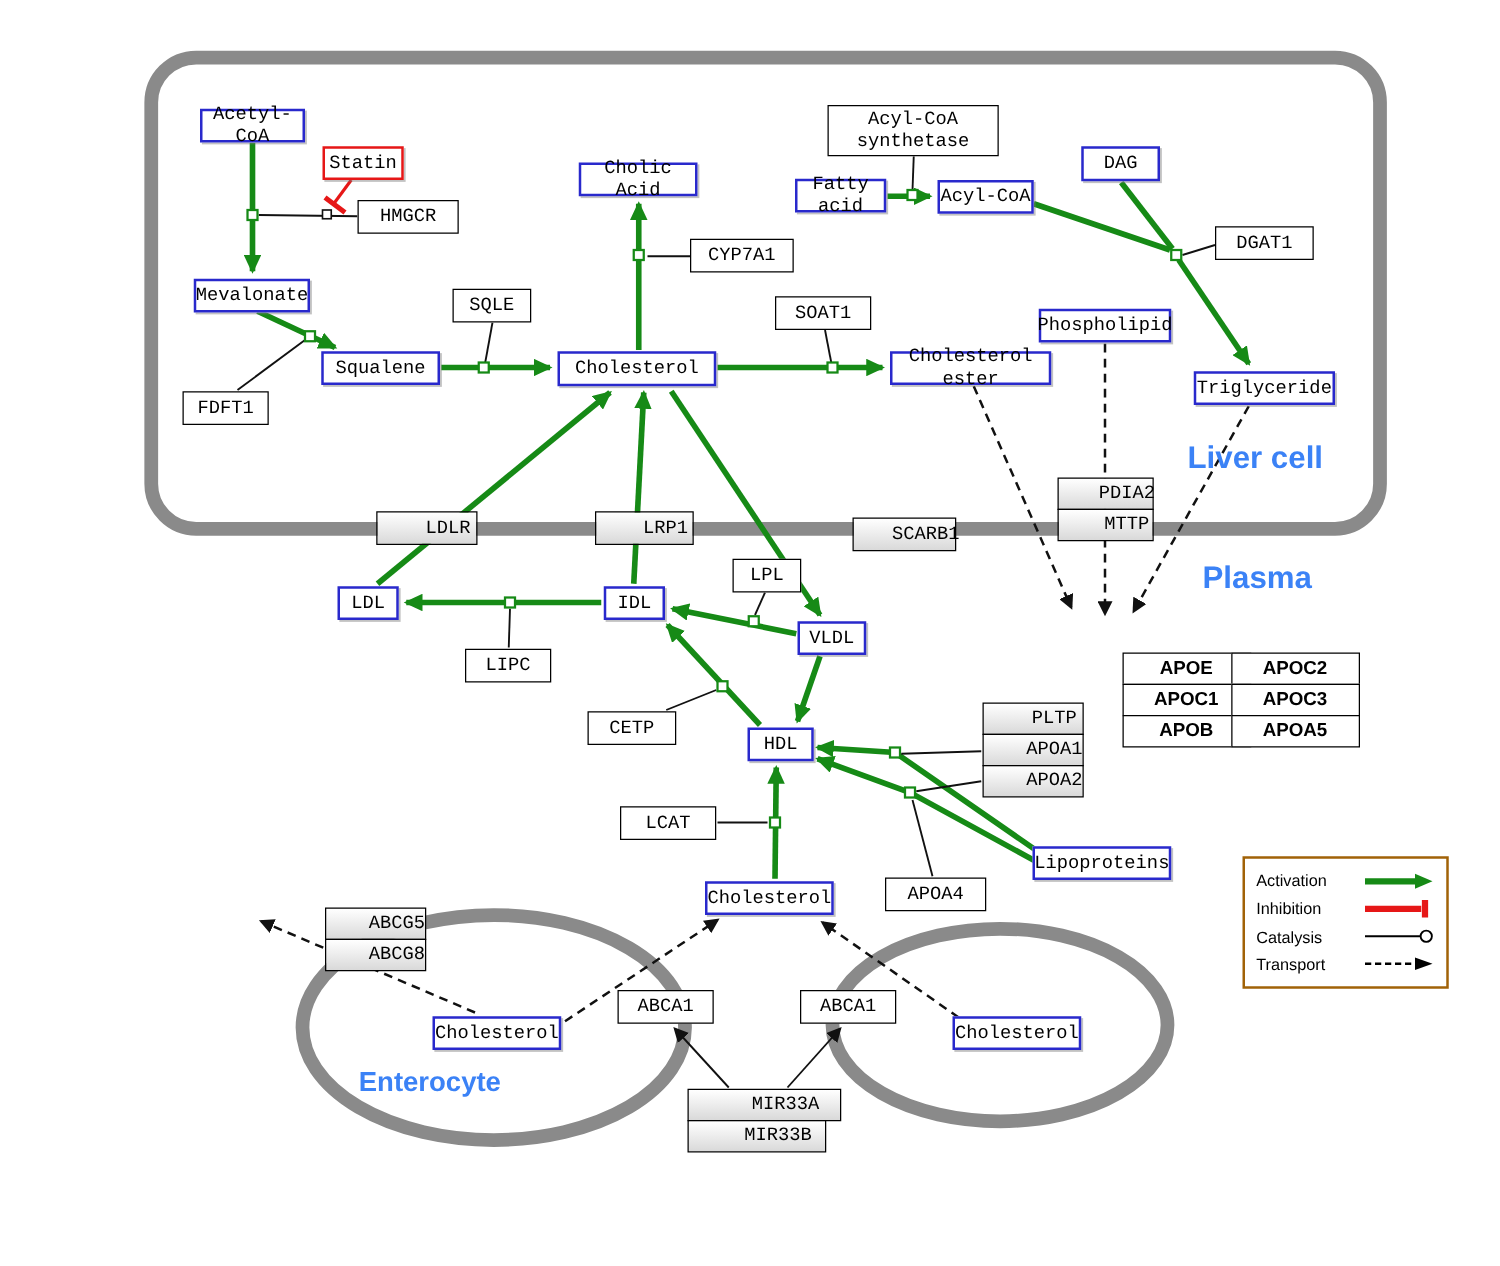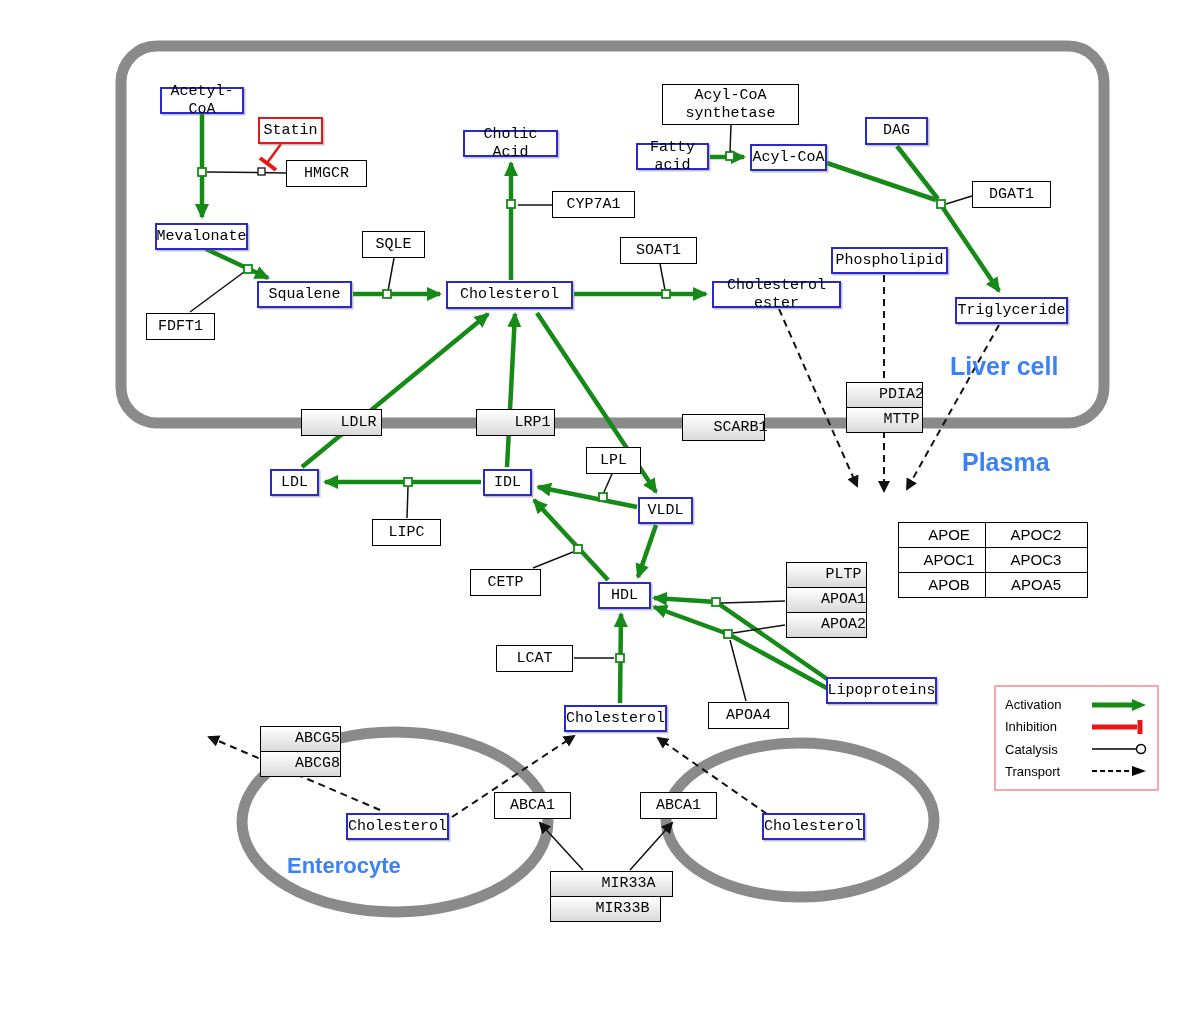--- a/index.html
+++ b/index.html
@@ -8,22 +8,22 @@
   #edges { position:absolute; left:0; top:0; z-index:1; }
   .node { position:absolute; display:flex; align-items:center; justify-content:center;
           text-align:center; font-size:15px; color:#000; background:#fff; z-index:2; line-height:1.15;font-family:Liberation Mono, monospace; }
   .met { border:2px solid #2929cc; box-shadow:1.5px 1.5px 0 rgba(120,120,120,0.45); }
   .enz { border:1px solid #000; }
   .shaded { background:linear-gradient(180deg,#ffffff 0%,#d9d9d9 100%);padding-left:34px; }
   .inh { border:2px solid #e61717; box-shadow:1.5px 1.5px 0 rgba(120,120,120,0.45); }
   .region-label { position:absolute; font-weight:bold; color:#3b82f6; z-index:3; white-space:nowrap; }
   .apo-table { position:absolute; left:898px; top:522px; display:grid; grid-template-columns:87px 87px; z-index:2; }
   .apo-cell { width:103px; height:26px; border:1px solid #000; margin:-0.5px; display:flex;
-              align-items:center; justify-content:center; font-size:15px; background:#fff; }
-  #legend { position:absolute; left:994px; top:685px; width:165px; height:106px; border:2px solid #fca5a5;
+              align-items:center; justify-content:center; font-size:15px; background:#fff;font-weight:bold; }
+  #legend { position:absolute; left:994px; top:685px; width:165px; height:106px; border:2px solid #a16207;
             background:#fff; z-index:2; padding:7px 9px; display:flex; flex-direction:column; justify-content:space-between; }
   .legend-row { display:flex; align-items:center; justify-content:space-between; height:21px; }
   .legend-label { font-size:13px; color:#000; }
 </style>
 </head>
 <body>
 
 <div id="canvas">
 
   <svg id="edges" width="1200" height="1013">
@@ -116,21 +116,21 @@
   </svg>
 
   <div class="node met" style="left:160px;top:87px;width:84px;height:27px">Acetyl-CoA</div>
   <div class="node met" style="left:155px;top:223px;width:93px;height:27px">Mevalonate</div>
   <div class="node met" style="left:257px;top:281px;width:95px;height:27px">Squalene</div>
   <div class="node met" style="left:463px;top:130px;width:95px;height:27px">Cholic Acid</div>
   <div class="node met" style="left:446px;top:281px;width:127px;height:28px">Cholesterol</div>
   <div class="node met" style="left:636px;top:143px;width:73px;height:27px">Fatty acid</div>
   <div class="node met" style="left:750px;top:144px;width:77px;height:27px">Acyl-CoA</div>
   <div class="node met" style="left:865px;top:117px;width:63px;height:28px">DAG</div>
-  <div class="node met" style="left:831px;top:247px;width:117px;height:27px">Phospholipid</div>
+  <div class="node met" style="left:831px;top:247px;width:106px;height:27px">Phospholipid</div>
   <div class="node met" style="left:712px;top:281px;width:129px;height:27px">Cholesterol ester</div>
   <div class="node met" style="left:955px;top:297px;width:113px;height:27px">Triglyceride</div>
 
   <div class="node met" style="left:270px;top:469px;width:49px;height:27px">LDL</div>
   <div class="node met" style="left:483px;top:469px;width:49px;height:27px">IDL</div>
   <div class="node met" style="left:638px;top:497px;width:55px;height:27px">VLDL</div>
   <div class="node met" style="left:598px;top:582px;width:53px;height:27px">HDL</div>
   <div class="node met" style="left:564px;top:705px;width:103px;height:27px">Cholesterol</div>
   <div class="node met" style="left:826px;top:677px;width:111px;height:27px">Lipoproteins</div>
   <div class="node met" style="left:346px;top:813px;width:103px;height:27px">Cholesterol</div>

